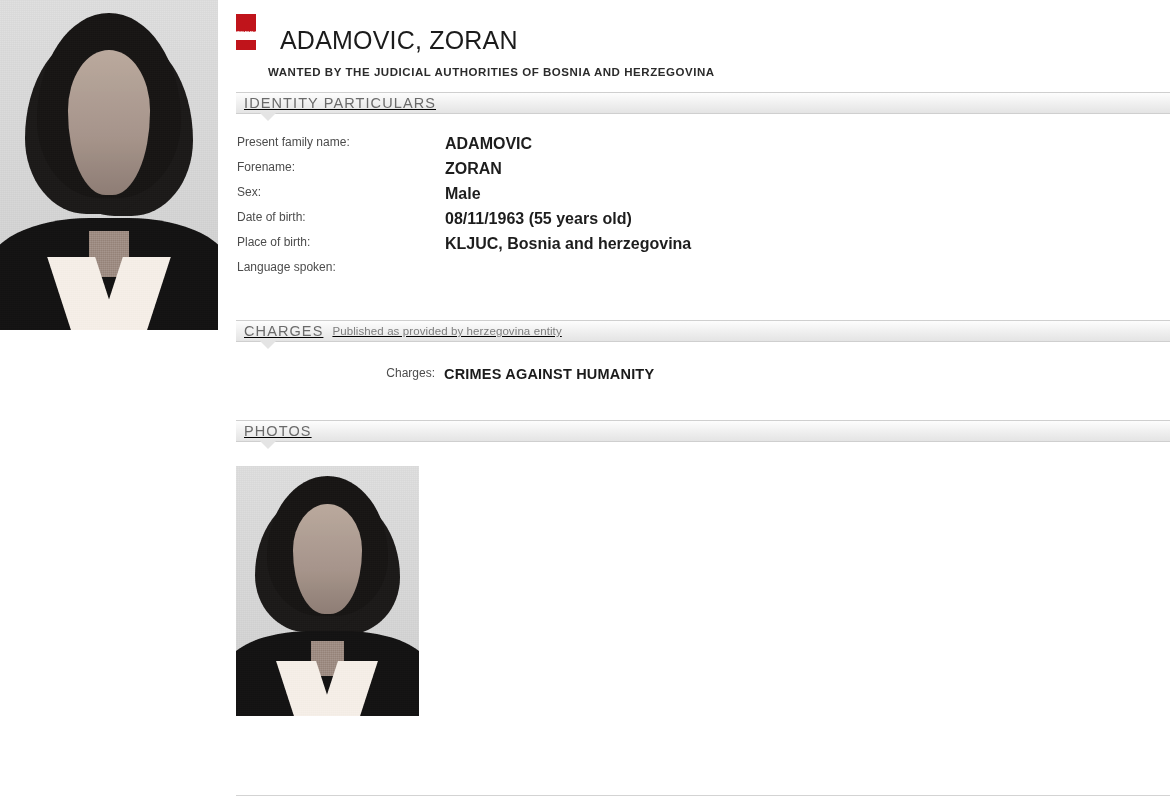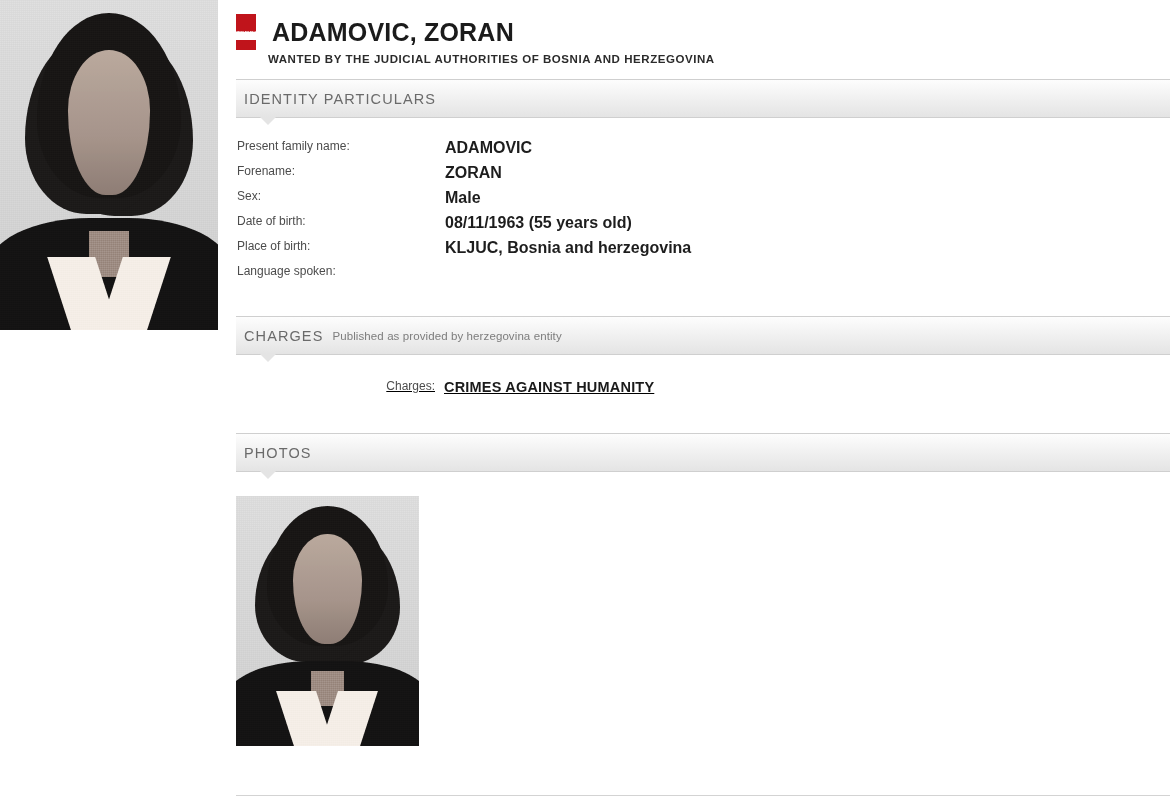--- a/index.html
+++ b/index.html
@@ -179,47 +179,48 @@
   .crest-glyph {
     position: relative;
     top: -20px;
     font-size: 7px;
     color: #ffffff;
     line-height: 8px;
     letter-spacing: -0.3px;
   }
   .name {
     font-size: 25px;
-    font-weight: bold;
+    font-weight: normal;
     color: #1b1b1b;
     letter-spacing: 0.2px;
     line-height: 28px;
-    margin: 4px;
+    margin: 12px;
   }
   .subtitle {
     font-size: 11.5px;
     font-weight: bold;
     color: #2b2b2b;
     letter-spacing: 0.55px;
     margin-top: 7px;
   }
 
   
   .section {
     margin-top: 14px;
   }
   .section-bar {
     position: relative;
-    height: 39px;
+    height: 22px;
     background: linear-gradient(180deg, #fdfdfd 0%, #efefef 55%, #e4e4e4 100%);
     border-top: 1px solid #cfcfcf;
     border-bottom: 1px solid #cfcfcf;
     display: flex;
     align-items: center;
     padding-left: 8px;
+    text-decoration: underline;
   }
   .section-bar h2 {
     margin: 0;
     font-size: 14.5px;
     font-weight: normal;
     color: #6a6a6a;
     letter-spacing: 1.1px;
   }
   .section-note {
     font-size: 11.5px;
@@ -259,21 +260,20 @@
     font-weight: bold;
     color: #1d1d1d;
     vertical-align: top;
     padding-left: 1px;
   }
 
   .charges-wrap { margin-top: 24px; }
   .charges-row {
     display: flex;
     align-items: flex-start;
-    text-decoration: underline;
   }
   .charges-label {
     width: 208px;
     text-align: right;
     padding-right: 9px;
     font-size: 12px;
     color: #4c4c4c;
   }
   .charges-value {
     font-size: 14.5px;
@@ -363,21 +363,21 @@
           <td class="value">KLJUC, Bosnia and herzegovina</td>
         </tr>
         <tr>
           <td class="label">Language spoken:</td>
           <td class="value"></td>
         </tr>
       </tbody>
         </table>
     </div>
 
-    <div class="section" style="margin-top:28px;">
+    <div class="section" style="margin-top:36px;">
       <div class="section-bar">
         <h2>CHARGES</h2>
         <span class="section-note">Published as provided by herzegovina entity</span>
       </div>
       <div class="charges-wrap">
         <div class="charges-row">
           <div class="charges-label">Charges:</div>
           <div class="charges-value">CRIMES AGAINST HUMANITY</div>
         </div>
       </div>

